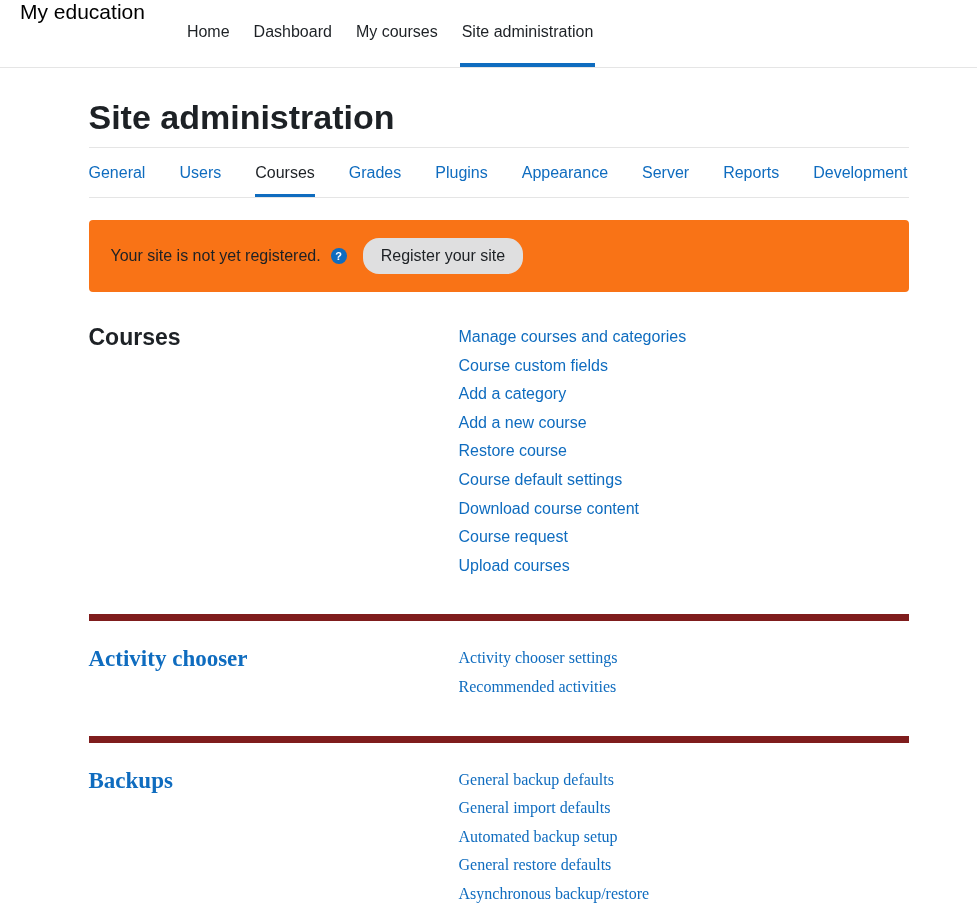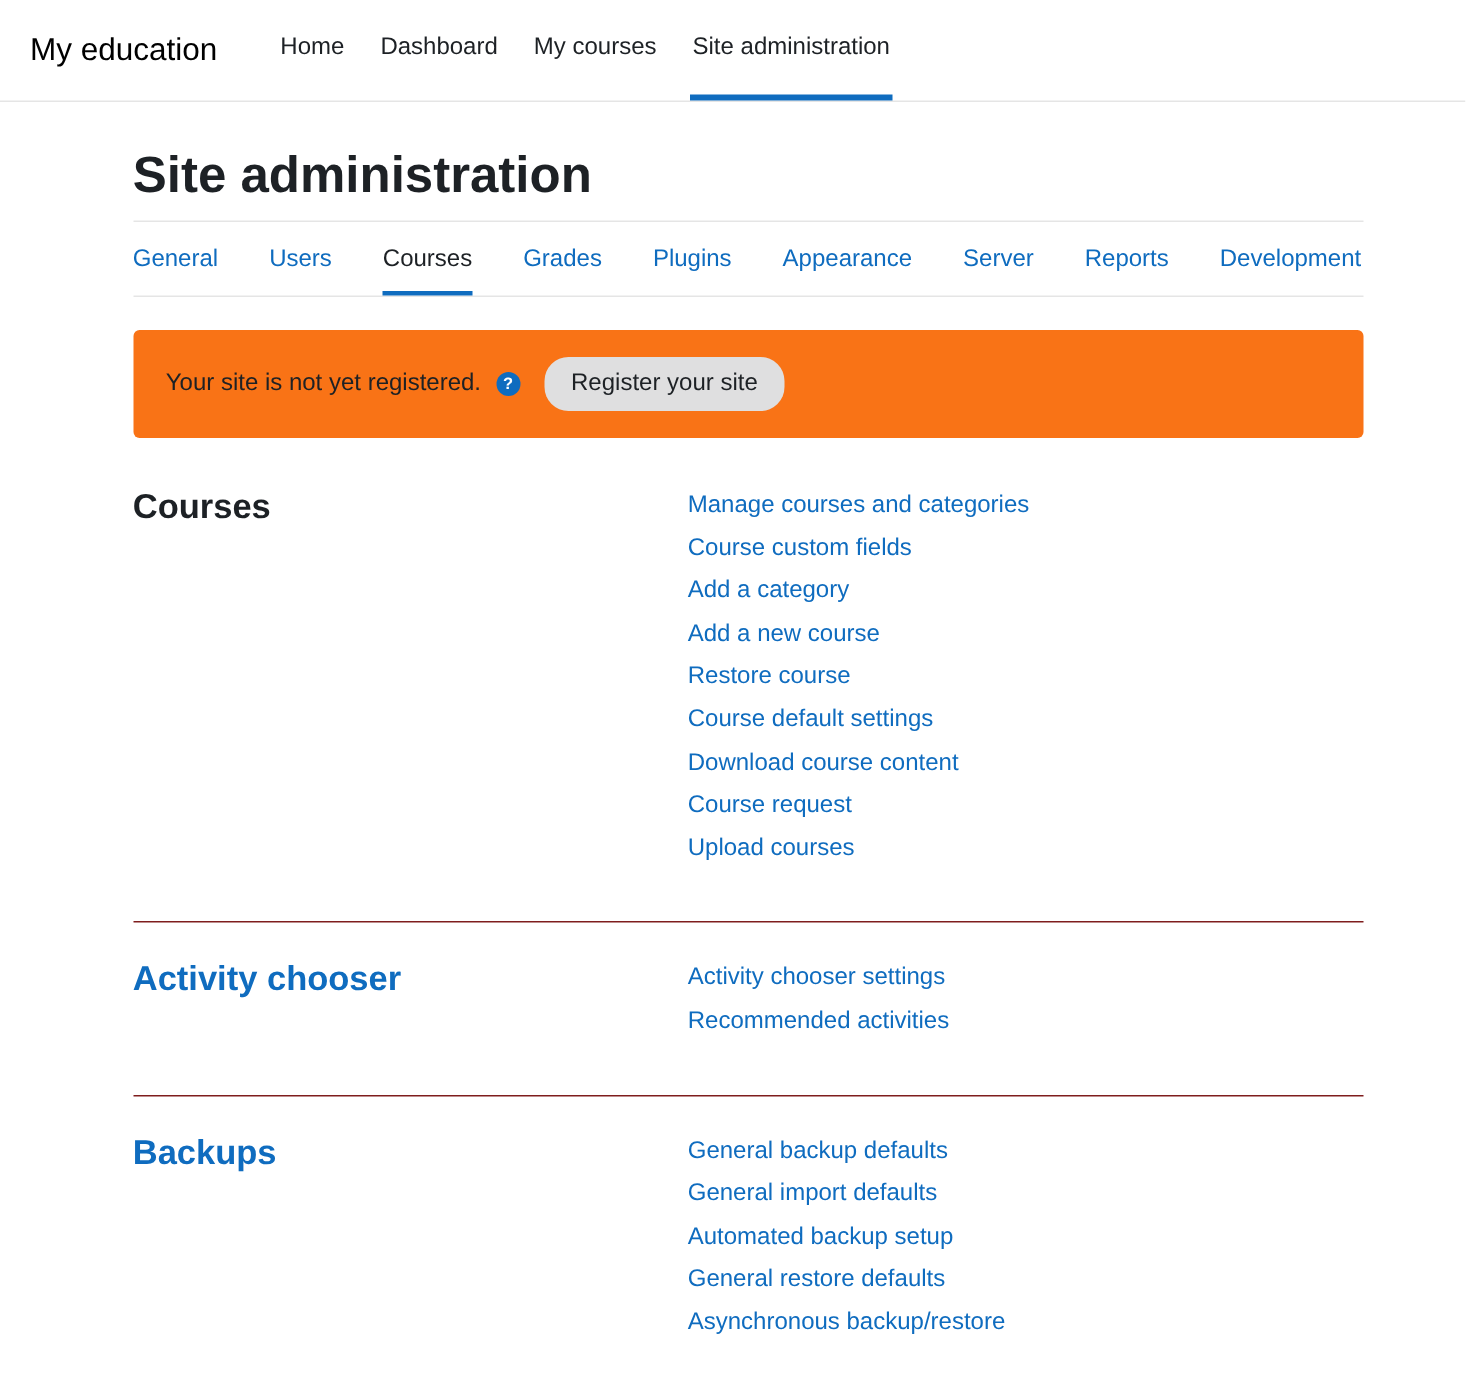--- a/index.html
+++ b/index.html
@@ -1,21 +1,20 @@
 <!DOCTYPE html>
 <html><head>
   <meta charset="utf-8">
   <style>
     * { box-sizing: border-box; margin: 0; padding: 0; }
     body { font-family: "Segoe UI", -apple-system, Arial, sans-serif; color: #1d2125; background: #fff; font-size: 15px; }
     a { text-decoration: none; }
 
     .topbar {
       display: flex;
-      align-items: center;
       padding: 0 20px;
       height: 68px;
       border-bottom: 1px solid #e5e5e5;
     }
     .brand {
       font-size: 21px;
       color: #000;
       margin-right: 40px;
       font-weight: 400;
     }
@@ -90,21 +89,21 @@
       padding: 9px 18px;
       font-size: 16px;
       color: #1d2125;
       cursor: pointer;
     }
 
     .section {
       display: flex;
       padding: 6px 0 36px;
     }
-    .section + .section { border-top: 1px solid #7f1d1d; padding-top: 24px;}
+    .section + .section { border-top: 7px solid #7f1d1d; padding-top: 24px; font-family: Liberation Serif, serif;}
     .section-title {
       flex: 0 0 370px;
       font-size: 23px;
       font-weight: 700;
       color: #1d2125;
       line-height: 1.2;
     }
     .section-title.link { color: #0f6cbf; cursor: pointer;}
     .section-links {
       display: flex;

